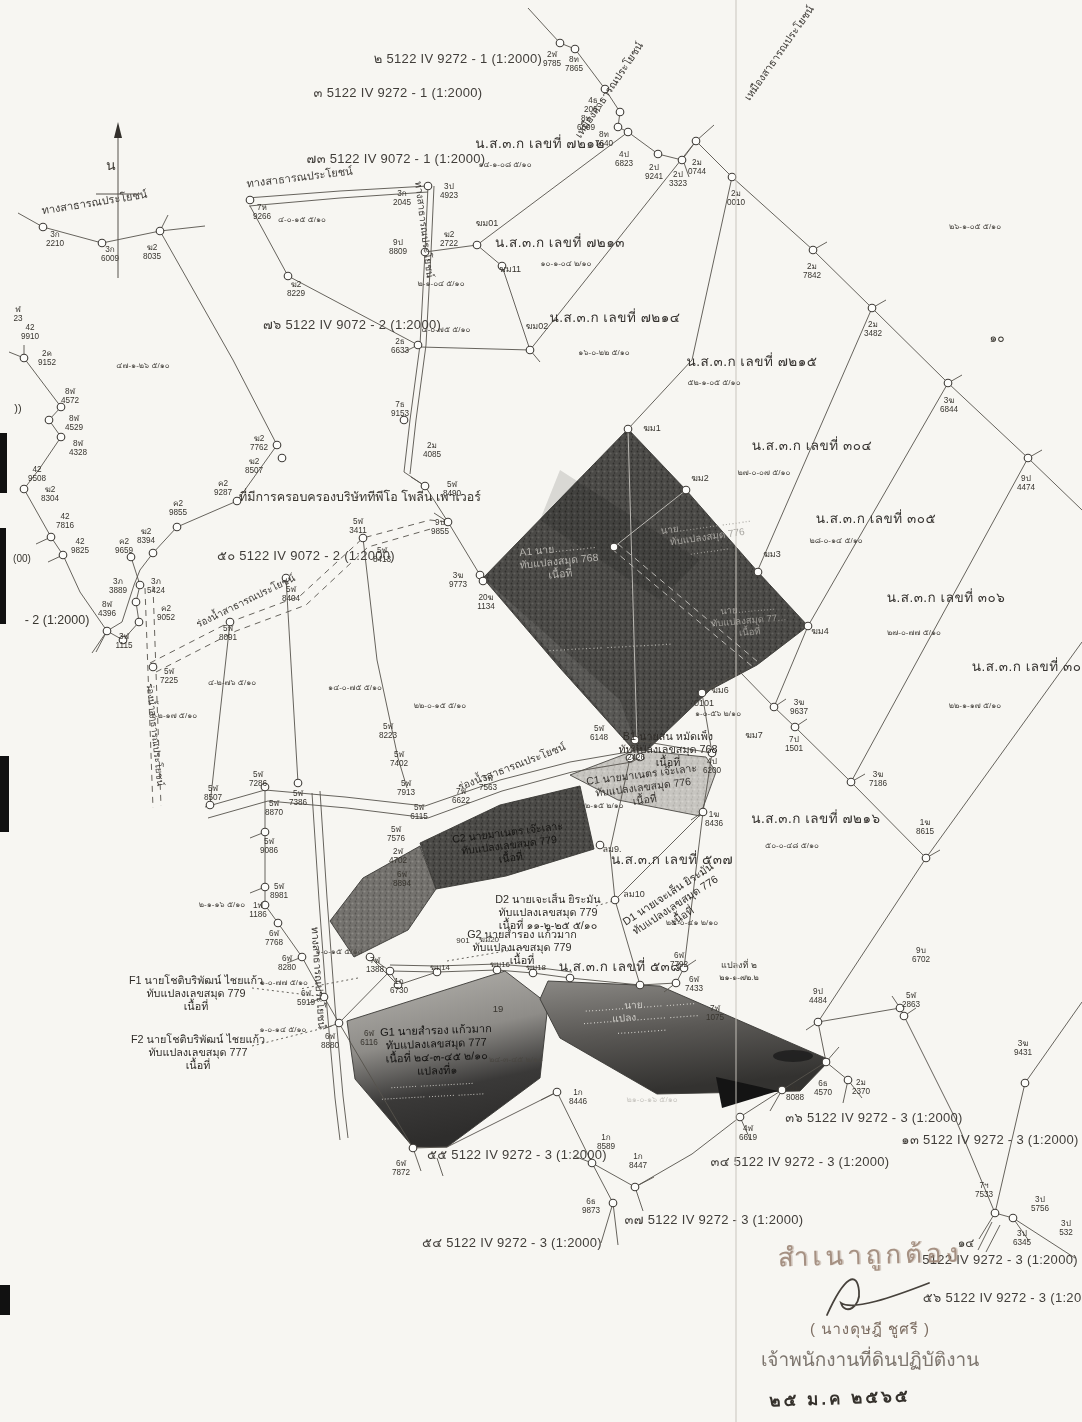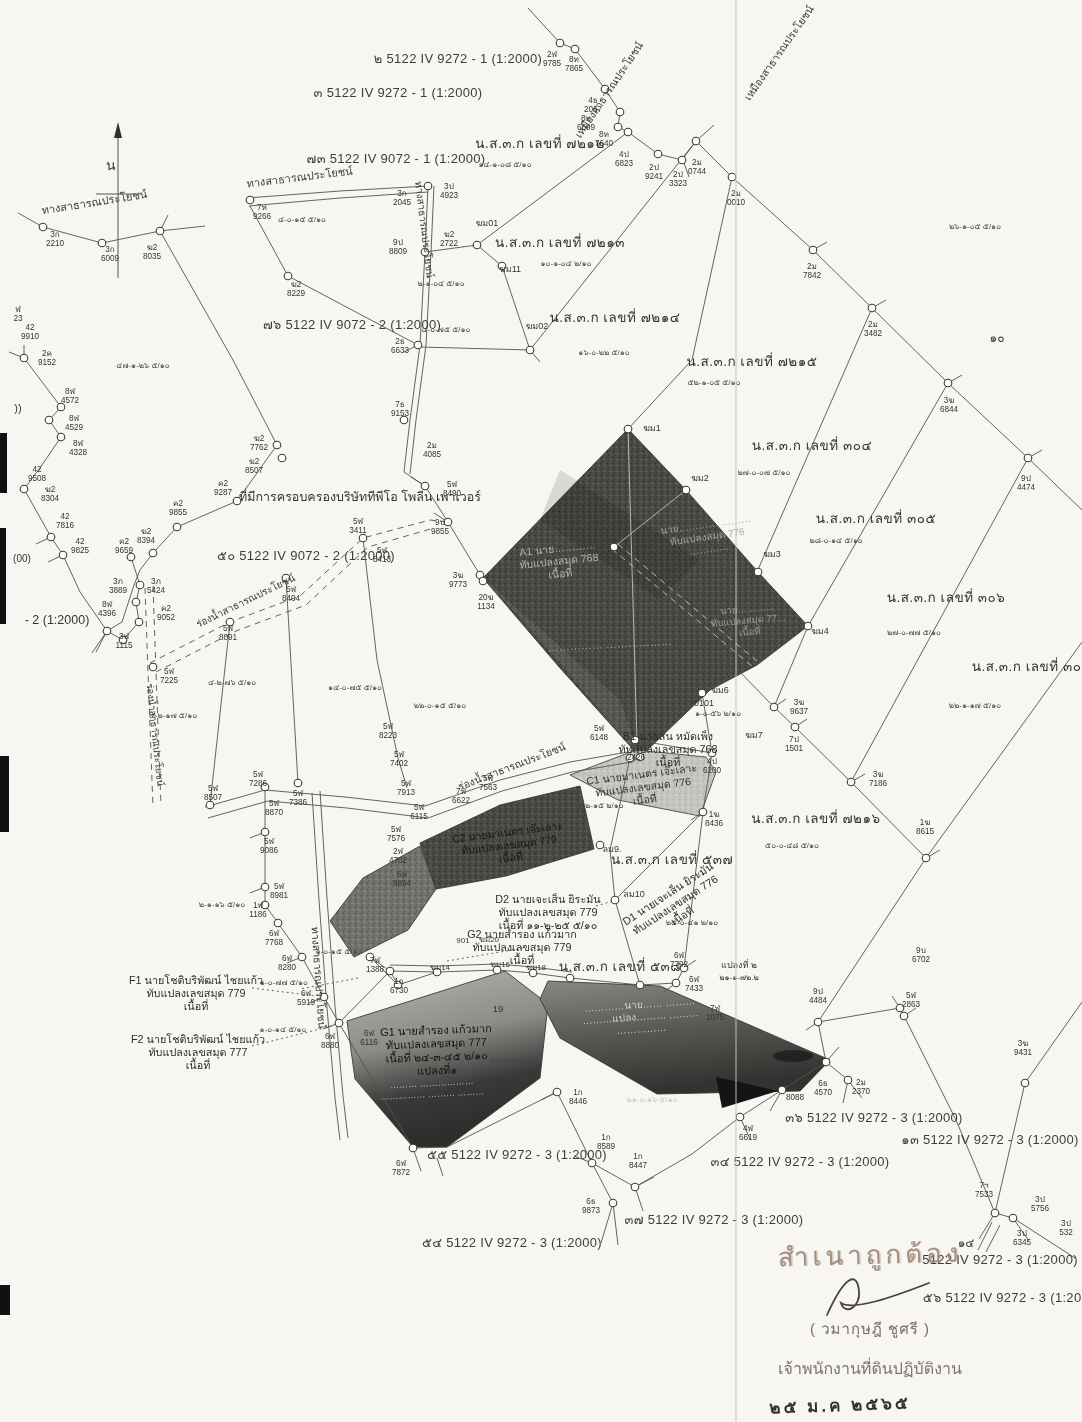--- a/index.html
+++ b/index.html
@@ -5,21 +5,21 @@
   html,body{margin:0;padding:0;background:#d9d6d0;}
   #page{position:relative;width:1082px;height:1422px;background:#f7f6f2;overflow:hidden;
         font-family:"Liberation Sans","DejaVu Sans",sans-serif;}
   #map-svg{position:absolute;left:0;top:0;}
   .cert{position:absolute;left:700px;top:1234px;width:340px;text-align:center;
         font-family:"Liberation Sans","DejaVu Sans",sans-serif;}
   .cert .stamp{font-size:26px;letter-spacing:4px;color:#9a8373;opacity:.88;
                transform:rotate(-1.5deg);text-shadow:1.5px 0 0 rgba(154,131,115,.4);}
   .cert .sig{margin:-6px 0 -8px 0;}
   .cert .name{font-size:15px;color:#7d6e63;letter-spacing:1px;}
-  .cert .role{font-size:16px;color:#5f554d;opacity:.8;margin-top:15px;}
+  .cert .role{font-size:19px;color:#5f554d;opacity:.8;margin-top:3px;}
   .cert .date{font-size:17px;font-weight:bold;color:#35312c;letter-spacing:3px;
               margin-top:10px;transform:rotate(-2deg);margin-right:60px;}
 </style>
 </head>
 <body>
 
 <div id="page">
   <svg id="map-svg" width="1082" height="1422" viewBox="0 0 1082 1422">
       <defs>
         <pattern id="spkD" width="6" height="6" patternUnits="userSpaceOnUse">
@@ -520,17 +520,17 @@
       </g>
     </svg>
 
   <div class="cert">
     <div class="stamp">สำเนาถูกต้อง</div>
     <div class="sig">
       <svg width="150" height="52" viewBox="0 0 150 52">
         <path d="M32 46 C50 6 62 2 64 22 C66 38 50 47 46 34 C58 42 98 28 134 14" fill="none" stroke="#47423c" stroke-width="1.8" stroke-linecap="round"></path>
       </svg>
     </div>
-    <div class="name">( วมากุษฎี  ชูศรี )</div>
+    <div class="name">( นางดุษฎี  ชูศรี )</div>
     <div class="role">เจ้าพนักงานที่ดินปฏิบัติงาน</div>
     <div class="date">๒๕ ม.ค ๒๕๖๕</div>
   </div>
 </div>
 
 </body></html>

